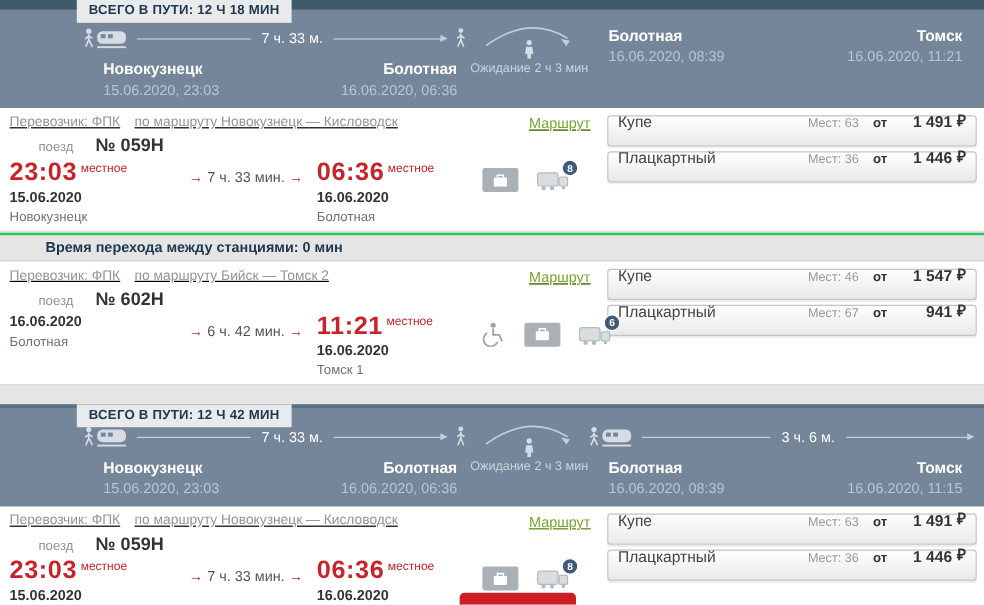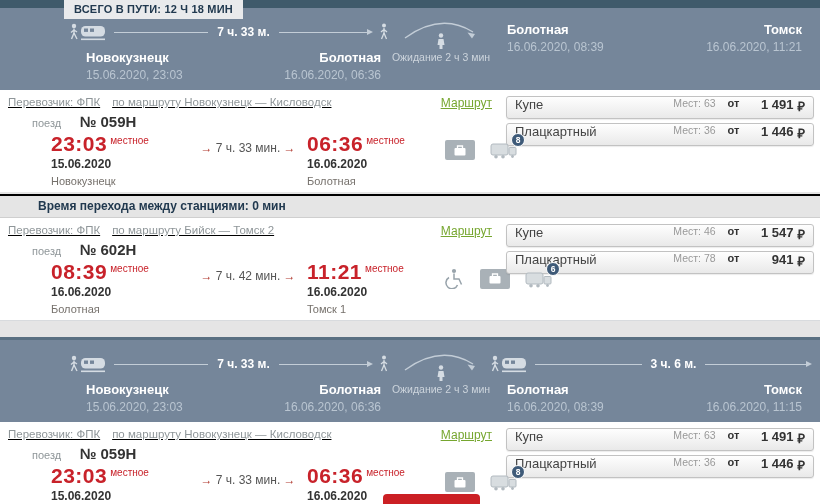--- a/index.html
+++ b/index.html
@@ -16,69 +16,69 @@
                  font-size:11px; font-weight:bold; padding:3px 10px 4px; letter-spacing:.2px; }
   .band-content { display:flex; padding:10px 8px 8px 70px; }
   .leg { flex:1; min-width:0; }
   .leg-top { display:flex; align-items:center; height:28px; }
   .bicon { flex:none; display:inline-flex; align-items:flex-end; margin-right:6px; }
   .track { flex:1; position:relative; display:flex; justify-content:center; align-items:center; height:20px; }
   .track::before { content:""; position:absolute; left:0; right:4px; top:50%; border-top:1px solid #c3cdd7; }
   .track::after { content:""; position:absolute; right:0; top:50%; margin-top:-3px;
                   border-left:6px solid #c3cdd7; border-top:3px solid transparent; border-bottom:3px solid transparent; }
   .leg-duration { position:relative; z-index:1; background:#75869a; padding:0 9px;
-                  color:#fff; font-weight:bold; font-size:12px; white-space:nowrap; }
+                  color:#fff; font-weight:normal; font-size:12px; white-space:nowrap; }
   .walker-end { flex:none; margin:0 2px 0 6px; }
   .leg-stations { display:flex; justify-content:space-between; padding:4px 10px 0 16px; }
   .st-name { color:#fff; font-weight:bold; font-size:13px; }
   .st-dt { color:#b9c5d1; font-size:12px; margin-top:3px; }
   .st.to { text-align:right; }
   .wait { width:100px; flex:none; display:flex; flex-direction:column; align-items:center; padding-top:2px; }
   .wait-label { color:#ccd4dc; font-size:10.5px; white-space:nowrap; margin-top:2px; }
 
   
   .segment { display:flex; padding:3px 6px 5px 6px; background:#fff; }
   .seg-main { flex:1; min-width:0; padding:0 4px 0 2px; }
   .carrier-row { display:flex; justify-content:space-between; align-items:flex-start; padding:3px 0 2px;text-decoration:underline; }
   .carrier-row .grp { font-size:11.5px; color:#8f9699; }
   .carrier-row .grp span + span { margin-left:12px; }
   .route-link { font-size:12px; color:#76a62f; text-decoration:underline; cursor:pointer; margin-right:10px; }
   .train-row { padding:1px 0 1px; }
   .train-label { font-size:11px; color:#8f9699;margin-left:24px; }
   .train-no { font-size:15px; font-weight:bold; color:#333; margin-left:14px; }
-  .time-row { display:flex; align-items:flex-start;margin-left:43px; }
+  .time-row { display:flex; align-items:flex-start; }
   .tblock { width:138px; flex:none; }
   .tblock .time { font-size:21px; font-weight:bold; color:#c8222a; letter-spacing:.5px; }
   .tblock .local { font-size:10px; color:#c8222a; margin-left:3px; vertical-align:7px; }
   .tblock .date { font-size:12px; font-weight:bold; color:#333; margin-top:1px; }
   .tblock .station { font-size:11px; color:#75706b; margin-top:4px; }
   .dur { width:118px; flex:none; text-align:center; font-size:12px; color:#555; padding-top:9px; white-space:nowrap; }
   .arrow-glyph { color:#b0382e; font-weight:bold; }
   .icons { display:flex; align-items:center; margin-left:auto; margin-right:44px; padding-top:8px; }
   .icons > * + * { margin-left:15px; }
   .lug { width:30px; height:20px; background:#a9b1b7; border-radius:2px;
          display:inline-flex; align-items:center; justify-content:center; }
   .wagon { position:relative; display:inline-flex; }
   .wagon-badge { position:absolute; top:-7px; right:-7px; width:14px; height:14px; border-radius:50%;
                  background:#3e5a78; color:#fff; font-size:8.5px; font-weight:bold;
                  display:flex; align-items:center; justify-content:center; border:1px solid #fff; }
 
   
   .fares { width:308px; flex:none; padding-top:3px; }
-  .fare { display:flex; align-items:flex-start; height:23px; padding:0 8px; margin-bottom:4px;
+  .fare { display:flex; align-items:flex-end; height:23px; padding:12px 8px; margin-bottom:4px;
           border:1px solid #c2c2c2; border-radius:3px; cursor:pointer;
           background:linear-gradient(#fefefe,#e9e9e9); box-shadow:0 1px 1px rgba(0,0,0,.08); }
   .fare-name { flex:1; font-size:13px; color:#444; }
   .fare-seats { font-size:10.5px; color:#999; margin-right:12px; }
   .fare-from { font-size:11px; color:#333; font-weight:bold; margin-right:10px; }
   .fare-price { width:44px; text-align:right; font-size:13px; color:#333; font-weight:bold; }
   .fare-cur { font-size:13px; color:#333; font-weight:bold; margin-left:4px; }
 
   
-  .transfer-note { border-top:2px solid #000000; border-bottom:1px solid #cfcfcf;
+  .transfer-note { border-top:2px solid #22c55e; border-bottom:1px solid #cfcfcf;
                    font-size:12px; font-weight:bold; color:#21394f; padding:3px 0 4px 38px; margin-top:2px; }
   .journey-sep { border-bottom:1px solid #d8dbde; }
 
   .buy-partial { position:absolute; left:383px; top:494px; width:97px; height:10px;
                  background:#cb1f24; border-radius:4px 4px 0 0; cursor:pointer; }
   svg { display:block; }
 </style>
 </head>
 <body>
 
@@ -227,27 +227,26 @@
             <span>Перевозчик: ФПК</span><span>по маршруту Бийск — Томск 2</span>
           </div>
           <a class="route-link">Маршрут</a>
         </div>
         <div class="train-row">
           <span class="train-label">поезд</span>
           <span class="train-no">№ 602Н</span>
         </div>
         <div class="time-row">
           <div class="tblock">
-            <div><span class="time">08:39</span><span class="local">местное</span></div>
             <div class="date">16.06.2020</div>
             <div class="station">Болотная</div>
           </div>
           <div class="dur">
             <span class="arrow-glyph">→</span>
-            <span>7 ч. 42 мин.</span>
+            <span>6 ч. 42 мин.</span>
             <span class="arrow-glyph">→</span>
           </div>
           <div class="tblock">
             <div><span class="time">11:21</span><span class="local">местное</span></div>
             <div class="date">16.06.2020</div>
             <div class="station">Томск 1</div>
           </div>
           <div class="icons" style="margin-right:30px;">
             <span>
               <svg width="20" height="21" viewBox="0 0 20 21">
@@ -278,32 +277,33 @@
       <div class="fares">
         <div class="fare">
           <span class="fare-name">Купе</span>
           <span class="fare-seats">Мест: 46</span>
           <span class="fare-from">от</span>
           <span class="fare-price">1 547</span>
           <span class="fare-cur">₽</span>
         </div>
         <div class="fare">
           <span class="fare-name">Плацкартный</span>
-          <span class="fare-seats">Мест: 78</span>
+          <span class="fare-seats">Мест: 67</span>
           <span class="fare-from">от</span>
           <span class="fare-price">941</span>
           <span class="fare-cur">₽</span>
         </div>
       </div>
     </div>
   </section>
 
   <section class="journey">
     <header class="band">
       <div class="band-strip"></div>
+      <div class="total-badge">ВСЕГО В ПУТИ: 12 Ч 42 МИН</div>
       <div class="band-content">
         <div class="leg">
           <div class="leg-top">
             <span class="bicon">
               <svg width="38" height="20" viewBox="0 0 38 20">
                   <circle cx="4" cy="4" r="2.2" fill="#d5dce3"></circle>
                   <path d="M4 6.5 L4 11 M4 8 L1 10.5 M4 8 L7 10 M4 11 L1.5 17 M4 11 L7 17" stroke="#d5dce3" stroke-width="1.4" fill="none"></path>
                   <rect x="11" y="4" width="24" height="10.5" rx="4.5" fill="#d5dce3"></rect>
                   <rect x="14" y="6.5" width="4" height="3.4" fill="#75869a"></rect>
                   <rect x="20" y="6.5" width="4" height="3.4" fill="#75869a"></rect>

